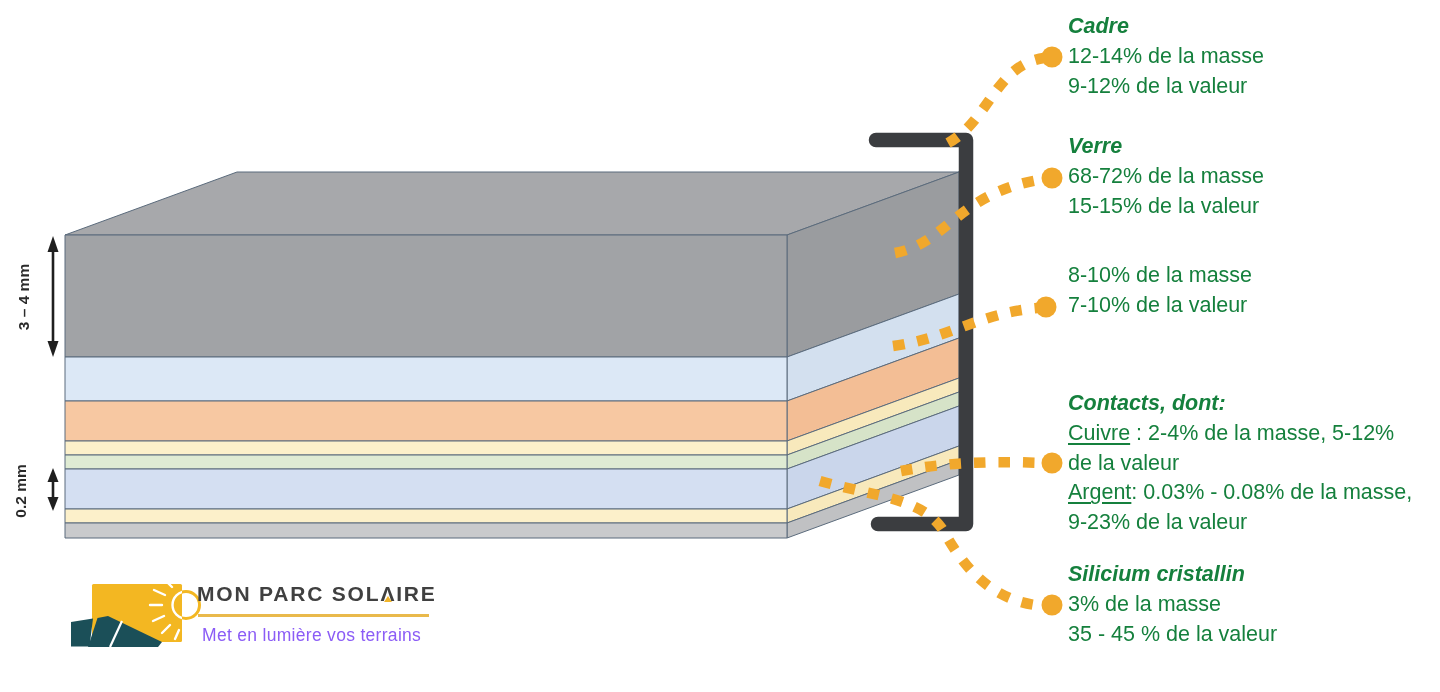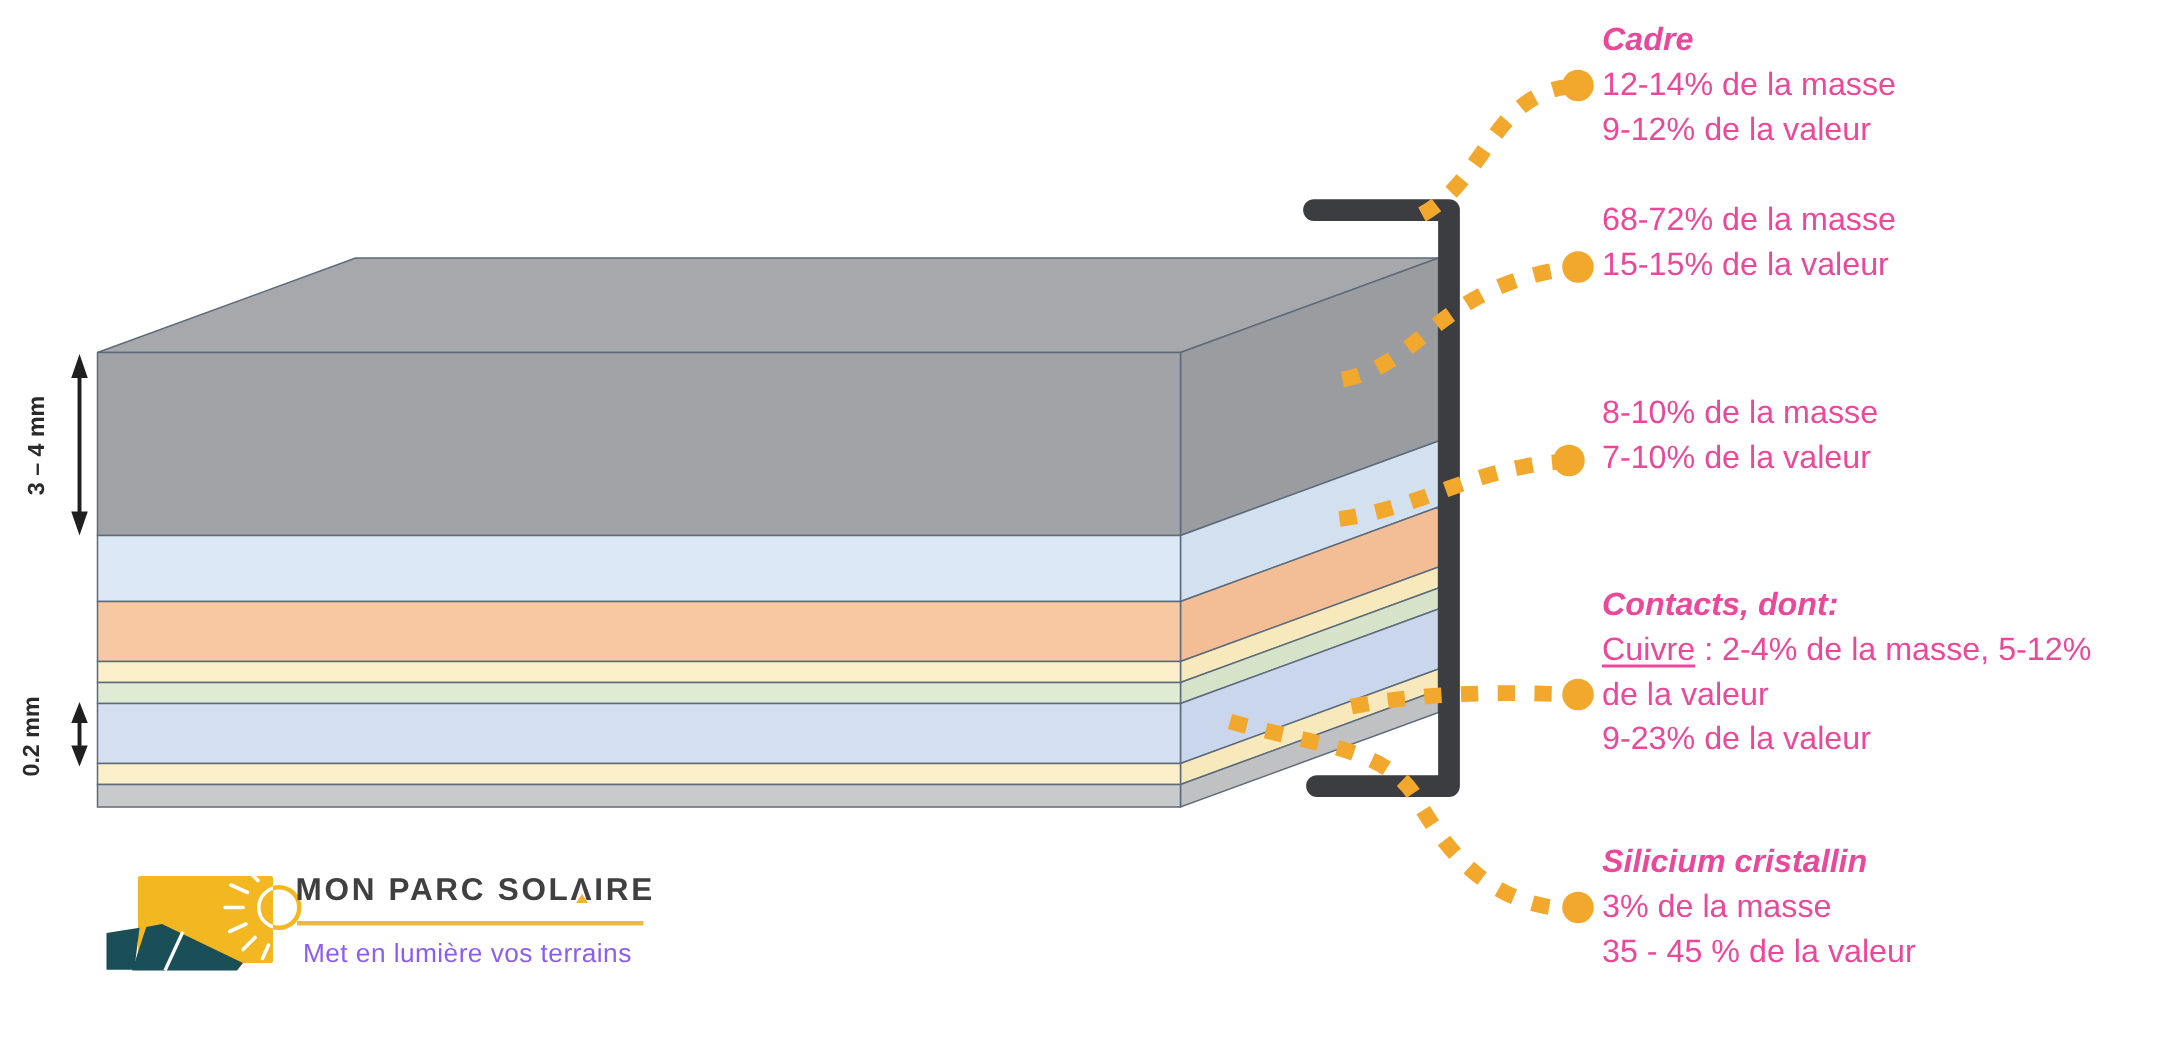--- a/index.html
+++ b/index.html
@@ -3,21 +3,21 @@
 <meta charset="utf-8">
 <style>
   html,body{margin:0;padding:0;background:#ffffff;}
   .stage{position:relative;width:1440px;height:692px;background:#ffffff;overflow:hidden;
          font-family:"Liberation Sans", sans-serif;}
   .stage svg{position:absolute;left:0;top:0;}
   svg .layer{stroke:#5b6b7c;stroke-width:1;}
   svg .dim-text{font-family:"Liberation Sans",sans-serif;font-size:15.5px;font-weight:600;
                 fill:#2a2a2a;text-anchor:middle;}
   .label-block{position:absolute;left:1068px;width:372px;font-size:21.5px;line-height:29.8px;
-               color:#ec4899;}
+               color:#15803d;}
   .lb-title{font-weight:bold;font-style:italic;}
   .u{text-decoration:underline;text-underline-offset:3px;text-decoration-thickness:2px;text-align:center;}
   .brand-title{position:absolute;left:197px;top:582px;font-size:21px;font-weight:800;
                letter-spacing:1.8px;color:#404040;white-space:nowrap;}
   .brand-caret{position:relative;display:inline-block;}
   .brand-caret .tri{position:absolute;left:50%;bottom:4px;transform:translateX(-50%);
                     width:0;height:0;border-left:4px solid transparent;
                     border-right:4px solid transparent;border-bottom:6px solid #F0B42A;}
   .brand-rule{position:absolute;left:198px;top:614px;width:231px;height:2.6px;background:#E9B94B;}
   .brand-tagline{position:absolute;left:202px;top:625px;font-size:17.5px;letter-spacing:0.3px;
@@ -103,33 +103,35 @@
     </g>
   </svg>
 
   <div class="label-block" style="top:12px">
     <div class="lb-title">Cadre</div>
     <div>12-14% de la masse</div>
     <div>9-12% de la valeur</div>
   </div>
 
   <div class="label-block" style="top:132px">
+    <div class="lb-title">Verre</div>
     <div>68-72% de la masse</div>
     <div>15-15% de la valeur</div>
   </div>
 
   <div class="label-block" style="top:261px">
     <div>8-10% de la masse</div>
     <div>7-10% de la valeur</div>
   </div>
 
   <div class="label-block" style="top:389px">
     <div class="lb-title">Contacts, dont:</div>
     <div><span class="u">Cuivre</span><span> : 2-4% de la masse, 5-12%</span></div>
     <div>de la valeur</div>
+    <div><span class="u">Argent</span><span>: 0.03% - 0.08% de la masse,</span></div>
     <div>9-23% de la valeur</div>
   </div>
 
   <div class="label-block" style="top:560px">
     <div class="lb-title">Silicium cristallin</div>
     <div>3% de la masse</div>
     <div>35 - 45 % de la valeur</div>
   </div>
 
   <div class="brand-title"><span>MON PARC SOL</span><span class="brand-caret"><span>Λ</span><span class="tri"></span></span><span>IRE</span></div>

